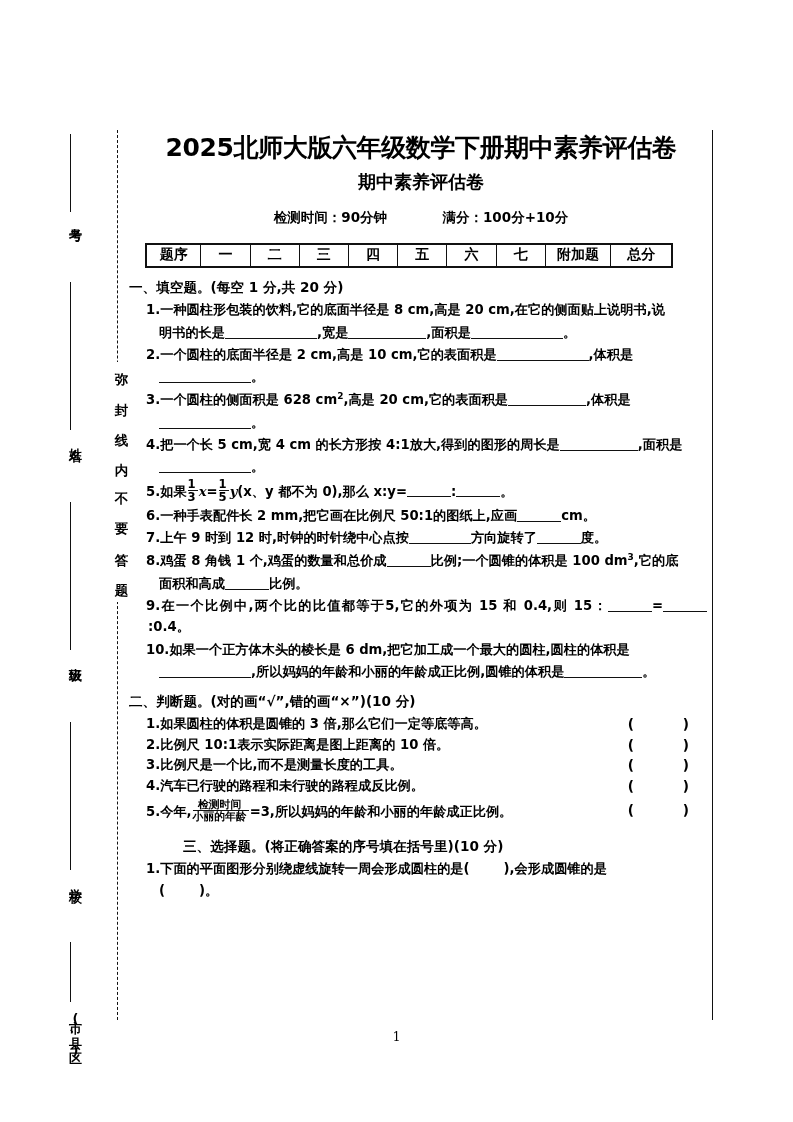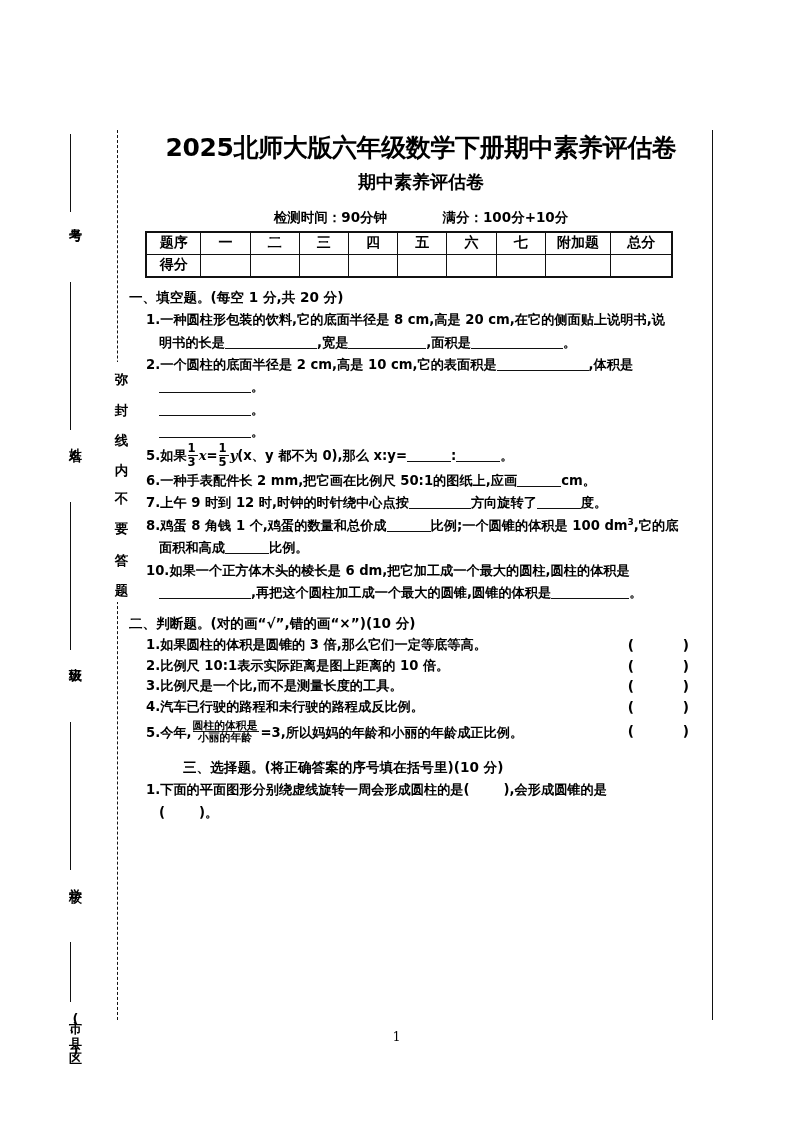--- a/index.html
+++ b/index.html
@@ -129,21 +129,21 @@
     font-weight: bold;
     font-size: 18px;
     line-height: 1.2;
     margin: 8px 0 16px 0;
   }
   .meta {
     text-align: center;
     font-family: "DejaVu Sans", sans-serif;
     font-weight: bold;
     font-size: 13.5px;
-    margin: 0 0 4px 0;
+    margin: 0 0 16px 0;
   }
   .meta .gap { display: inline-block; width: 46px; }
 
   
   table.score {
     border-collapse: collapse;
     width: 528px;
     margin: 0 0 0 10px;
     table-layout: fixed;
     border: 2.2px solid #111;
@@ -280,55 +280,49 @@
         <td class="num-col">一</td>
         <td class="num-col">二</td>
         <td class="num-col">三</td>
         <td class="num-col">四</td>
         <td class="num-col">五</td>
         <td class="num-col">六</td>
         <td class="num-col">七</td>
         <td class="extra-col">附加题</td>
         <td class="total-col">总分</td>
       </tr>
-      <tr>
-        <td class="head-col">得分</td>
-        <td></td>
-        <td></td>
-        <td></td>
-        <td></td>
-        <td></td>
-        <td></td>
-        <td></td>
-        <td></td>
-        <td></td>
-      </tr>
     </tbody>
       </table>
 
     <div class="sec-head">一、填空题。(每空 1 分,共 20 分)</div>
 
     <div class="q">
       <span class="num">1.</span><span>一种圆柱形包装的饮料,它的底面半径是 8 cm,高是 20 cm,在它的侧面贴上说明书,说</span>
     </div>
     <div class="q cont">
       <span>明书的长是</span><span class="blank b-xl"></span><span>,宽是</span><span class="blank b-l"></span><span>,面积是</span><span class="blank b-xl"></span><span>。</span>
     </div>
 
     <div class="q">
       <span class="num">2.</span><span>一个圆柱的底面半径是 2 cm,高是 10 cm,它的表面积是</span><span class="blank b-xl"></span><span>,体积是</span>
     </div>
     <div class="q cont">
       <span class="blank b-xl"></span><span>。</span>
     </div>
 
+    <div class="q">
+      <span class="num">3.</span><span>一个圆柱的侧面积是 628 cm</span><span class="sup">2</span><span>,高是 20 cm,它的表面积是</span><span class="blank b-l"></span><span>,体积是</span>
+    </div>
     <div class="q cont">
       <span class="blank b-xl"></span><span>。</span>
     </div>
 
+    <div class="q">
+      <span class="num">4.</span><span>把一个长 5 cm,宽 4 cm 的长方形按 4:1放大,得到的图形的周长是</span><span class="blank b-l"></span><span>,面积是</span>
+    </div>
     <div class="q cont">
       <span class="blank b-xl"></span><span>。</span>
     </div>
 
     <div class="q">
       <span class="num">5.</span><span>如果</span><span class="frac"><span class="top">1</span><span class="bot">3</span></span><span class="ital">x</span><span>=</span><span class="frac"><span class="top">1</span><span class="bot">5</span></span><span class="ital">y</span><span>(x、y 都不为 0),那么 x:y=</span><span class="blank b-s"></span><span>:</span><span class="blank b-s"></span><span>。</span>
     </div>
 
     <div class="q">
       <span class="num">6.</span><span>一种手表配件长 2 mm,把它画在比例尺 50:1的图纸上,应画</span><span class="blank b-s"></span><span>cm。</span>
@@ -338,44 +332,47 @@
       <span class="num">7.</span><span>上午 9 时到 12 时,时钟的时针绕中心点按</span><span class="blank b-m"></span><span>方向旋转了</span><span class="blank b-s"></span><span>度。</span>
     </div>
 
     <div class="q">
       <span class="num">8.</span><span>鸡蛋 8 角钱 1 个,鸡蛋的数量和总价成</span><span class="blank b-s"></span><span>比例;一个圆锥的体积是 100 dm</span><span class="sup">3</span><span>,它的底</span>
     </div>
     <div class="q cont">
       <span>面积和高成</span><span class="blank b-s"></span><span>比例。</span>
     </div>
 
+    <div class="q">
+      <span class="num">9.</span><span>在一个比例中,两个比的比值都等于5,它的外项为 15 和 0.4,则 15：</span><span class="blank b-s"></span><span>=</span><span class="blank b-s"></span><span>:0.4。</span>
+    </div>
 
     <div class="q">
       <span class="num">10.</span><span>如果一个正方体木头的棱长是 6 dm,把它加工成一个最大的圆柱,圆柱的体积是</span>
     </div>
     <div class="q cont">
-      <span class="blank b-xl"></span><span>,再把这个圆柱加工成一个最大的圆锥,圆锥的体积是</span><span class="blank b-l"></span><span>。</span>
+      <span class="blank b-xl"></span><span>,所以妈妈的年龄和小丽的年龄成正比例,圆锥的体积是</span><span class="blank b-l"></span><span>。</span>
     </div>
 
     <div class="sec-head">二、判断题。(对的画“√”,错的画“×”)(10 分)</div>
 
     <div class="q tight">
       <span class="paren">(    )</span><span class="num">1.</span><span>如果圆柱的体积是圆锥的 3 倍,那么它们一定等底等高。</span>
     </div>
     <div class="q tight">
       <span class="paren">(    )</span><span class="num">2.</span><span>比例尺 10:1表示实际距离是图上距离的 10 倍。</span>
     </div>
     <div class="q tight">
       <span class="paren">(    )</span><span class="num">3.</span><span>比例尺是一个比,而不是测量长度的工具。</span>
     </div>
     <div class="q tight">
       <span class="paren">(    )</span><span class="num">4.</span><span>汽车已行驶的路程和未行驶的路程成反比例。</span>
     </div>
     <div class="q tight" style="margin-top:4px;">
-      <span class="paren">(    )</span><span class="num">5.</span><span>今年,</span><span class="frac word"><span class="top">圆柱的体积是</span><span class="bot">小丽的年龄</span></span><span>=3,所以妈妈的年龄和小丽的年龄成正比例。</span>
+      <span class="paren">(    )</span><span class="num">5.</span><span>今年,</span><span class="frac word"><span class="top">检测时间</span><span class="bot">小丽的年龄</span></span><span>=3,所以妈妈的年龄和小丽的年龄成正比例。</span>
     </div>
 
     <div class="sec-head" style="margin-top:12px;margin-left:48px;">三、选择题。(将正确答案的序号填在括号里)(10 分)</div>
 
     <div class="q">
       <span class="num">1.</span><span>下面的平面图形分别绕虚线旋转一周会形成圆柱的是(</span><span style="display:inline-block;width:34px;"></span><span>),会形成圆锥的是</span>
     </div>
     <div class="q cont">
       <span>(</span><span style="display:inline-block;width:34px;"></span><span>)。</span>
     </div>

